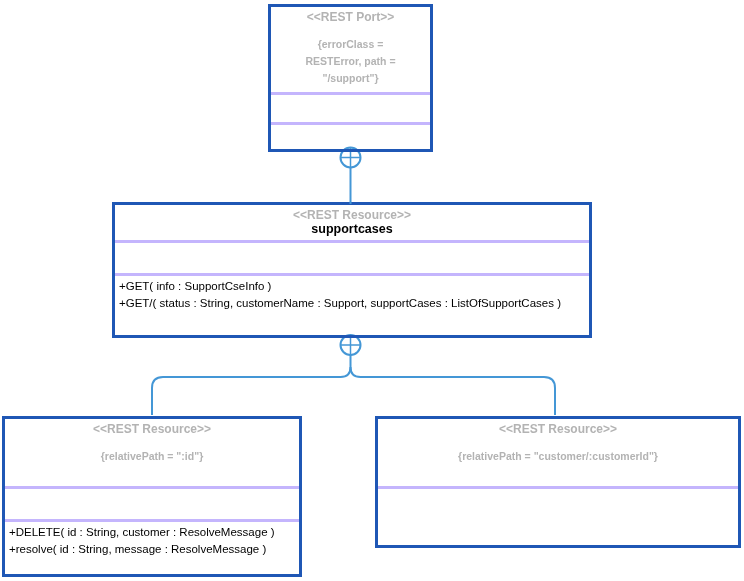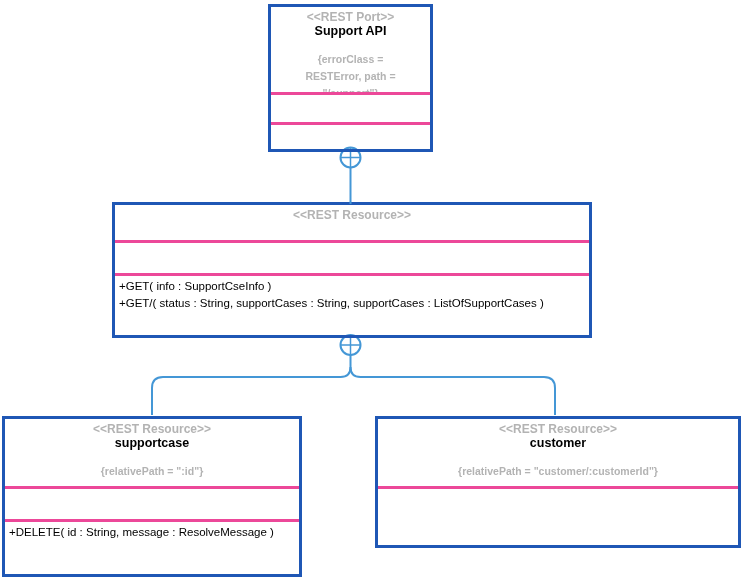--- a/index.html
+++ b/index.html
@@ -23,21 +23,21 @@
     display: flex;
     flex-direction: column;
     z-index: 2;
   }
   .compartment {
     box-sizing: border-box;
     overflow: hidden;
     flex: 0 0 auto;
   }
   .compartment + .compartment {
-    border-top: 3px solid #ec4899;
+    border-top: 3px solid #c4b5fd;
   }
   .grow { flex: 1 1 auto; }
   .name-comp { text-align: center; }
   .stereotype {
     font-size: 12px;
     font-weight: bold;
     color: #b3b3b3;
     line-height: 14px;
     padding-top: 3px;
   }
@@ -95,52 +95,51 @@
       <circle cx="350.5" cy="345" r="10" fill="#ffffff" stroke="#4497d6" stroke-width="2"></circle>
       <line x1="340.5" y1="345" x2="360.5" y2="345" stroke="#4497d6" stroke-width="1.5"></line>
       <line x1="350.5" y1="335" x2="350.5" y2="355" stroke="#4497d6" stroke-width="1.5"></line>
       <line x1="341" y1="336.5" x2="360" y2="336.5" stroke="#1f57b5" stroke-width="3"></line>
     </g>
   </svg>
 
   <div class="uml-box" style="left:268px; top:4px; width:165px; height:148px;">
     <div class="compartment name-comp" style="height:85px">
       <div class="stereotype">&lt;&lt;REST Port&gt;&gt;</div>
-      <div class="node-name">Support API</div>
       <div class="props">{errorClass = RESTError, path = "/support"}</div>
     </div>
     <div class="compartment" style="height:30px"></div>
     <div class="compartment grow"></div>
   </div>
 
   <div class="uml-box" style="left:112px; top:202px; width:480px; height:136px;">
     <div class="compartment name-comp" style="height:35px">
       <div class="stereotype">&lt;&lt;REST Resource&gt;&gt;</div>
+      <div class="node-name">supportcases</div>
     </div>
     <div class="compartment" style="height:33px"></div>
     <div class="compartment methods grow">
       <div class="method">+GET( info : SupportCseInfo )</div>
-      <div class="method">+GET/( status : String, supportCases : String, supportCases : ListOfSupportCases )</div>
+      <div class="method">+GET/( status : String, customerName : Support, supportCases : ListOfSupportCases )</div>
     </div>
   </div>
 
   <div class="uml-box" style="left:2px; top:416px; width:300px; height:161px;">
     <div class="compartment name-comp" style="height:67px">
       <div class="stereotype">&lt;&lt;REST Resource&gt;&gt;</div>
-      <div class="node-name">supportcase</div>
       <div class="props">{relativePath = ":id"}</div>
     </div>
     <div class="compartment" style="height:33px"></div>
     <div class="compartment methods grow">
-      <div class="method">+DELETE( id : String, message : ResolveMessage )</div>
+      <div class="method">+DELETE( id : String, customer : ResolveMessage )</div>
+      <div class="method">+resolve( id : String, message : ResolveMessage )</div>
     </div>
   </div>
 
   <div class="uml-box" style="left:375px; top:416px; width:366px; height:132px;">
     <div class="compartment name-comp" style="height:67px">
       <div class="stereotype">&lt;&lt;REST Resource&gt;&gt;</div>
-      <div class="node-name">customer</div>
       <div class="props">{relativePath = "customer/:customerId"}</div>
     </div>
     <div class="compartment" style="height:33px"></div>
   </div>
 
 </div>
 
 </body></html>

